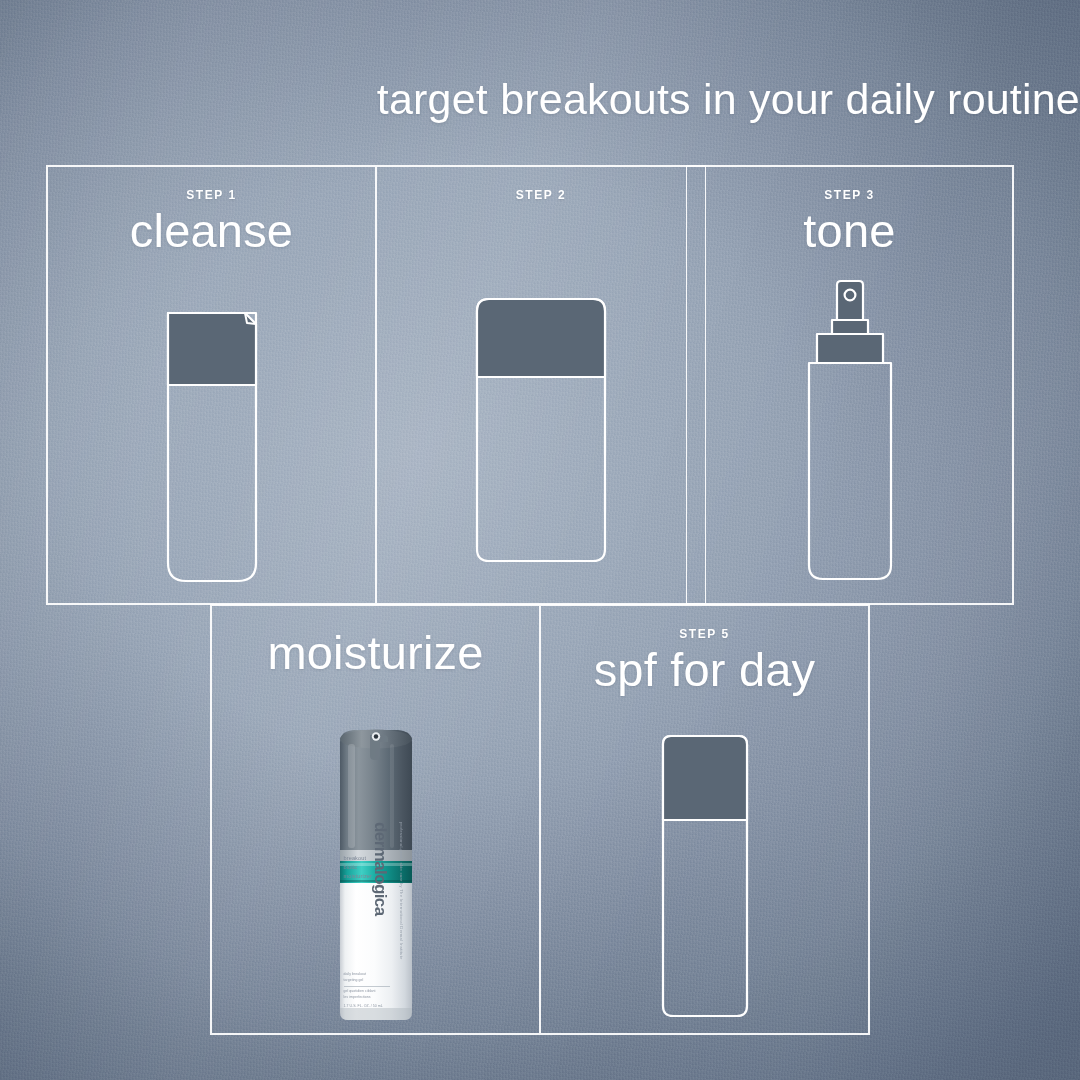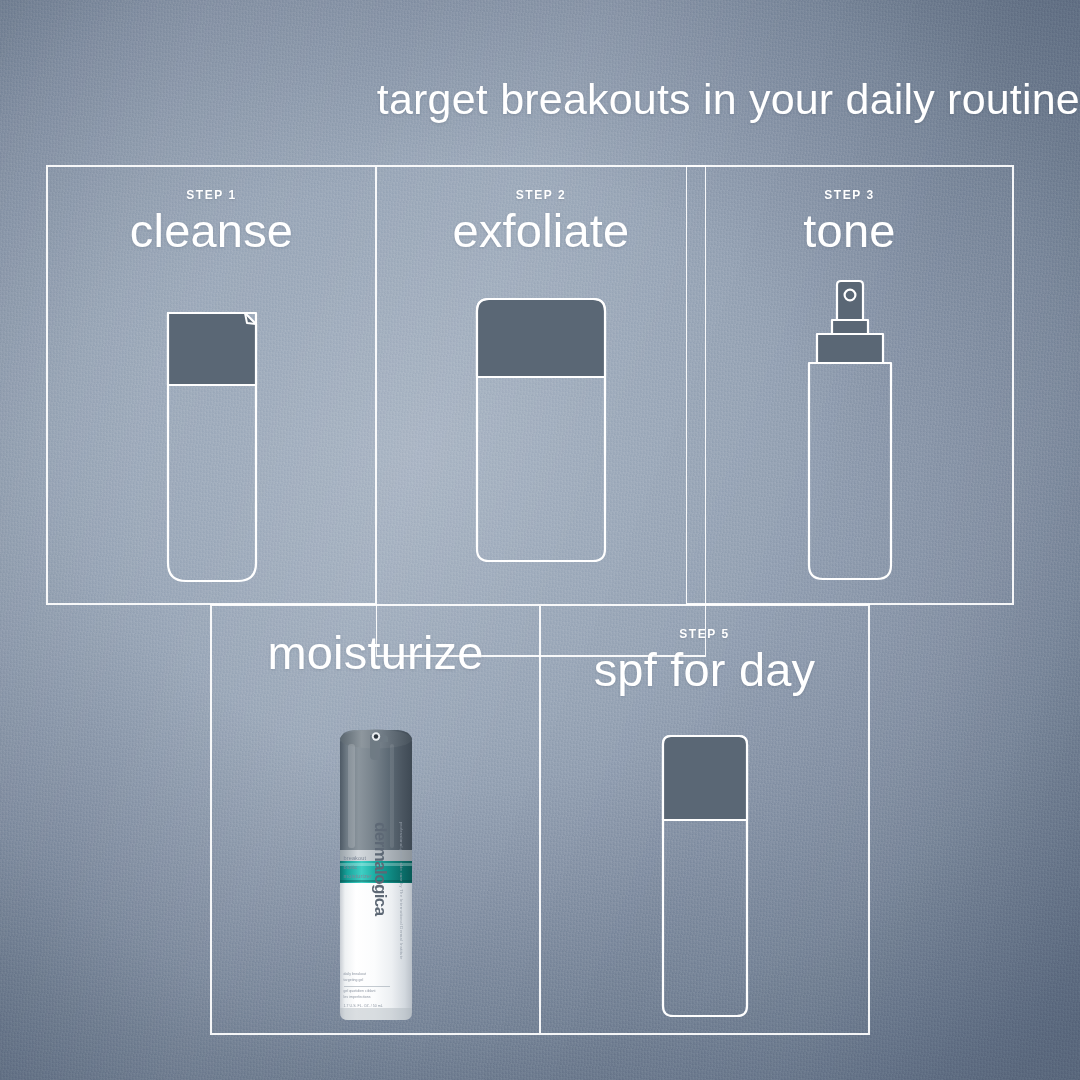--- a/index.html
+++ b/index.html
@@ -62,21 +62,21 @@
   }
 
   
   .panel{
     position:absolute;
     border:2px solid rgba(255,255,255,.93);
     box-sizing:border-box;
   }
   
   #panel1{left:46px;  top:165px;  width:330px; height:440px; border-right-width:1px;}
-  #panel2{left:376px; top:165px;  width:330px; height:492px; border-left-width:1px;border-right-width:1px;}
+  #panel2{left:376px; top:165px;  width:330px; height:440px; border-left-width:1px;border-right-width:1px;}
   #panel3{left:686px; top:165px;  width:328px; height:440px; border-left-width:1px;}
   
   #panel4{left:210px; top:604px;  width:330px; height:431px; border-right-width:1px;border-top-width:2px;}
   #panel5{left:540px; top:604px;  width:330px; height:431px; border-left-width:1px;border-top-width:2px;}
 
   .step-head{
     position:absolute;left:0;right:0;top:22px;
     text-align:center;
     pointer-events:none;
   }
@@ -181,21 +181,20 @@
         <path d="M16 28 L93 28 L104 39 L104 100 L16 100 Z" fill="none" stroke="#ffffff" stroke-width="2.2" stroke-linejoin="round"></path>
 
         <path d="M93 28 L95 38 L104 39" fill="none" stroke="#ffffff" stroke-width="2" stroke-linejoin="round"></path>
       </svg>
     </div>
   </div>
 
   <div class="panel" id="panel2">
     <div class="step-head">
       <span class="step-num">STEP 2</span>
-      <span class="step-name">exfoliate</span>
     </div>
     <div class="art" style="top:118px;">
       <svg width="160" height="290" viewBox="0 0 160 290">
         <path d="M16 26 Q16 14 28 14 L132 14 Q144 14 144 26 L144 264 Q144 276 132 276 L28 276 Q16 276 16 264 Z" fill="none" stroke="#ffffff" stroke-width="2.2" stroke-linejoin="round"></path>
 
         <path d="M17 26 Q17 15 28 15 L132 15 Q143 15 143 26 L143 92 L17 92 Z" fill="#5a6775"></path>
         <path d="M16 26 Q16 14 28 14 L132 14 Q144 14 144 26 L144 92 L16 92 Z" fill="none" stroke="#ffffff" stroke-width="2.2" stroke-linejoin="round"></path>
       </svg>
     </div>
   </div>

